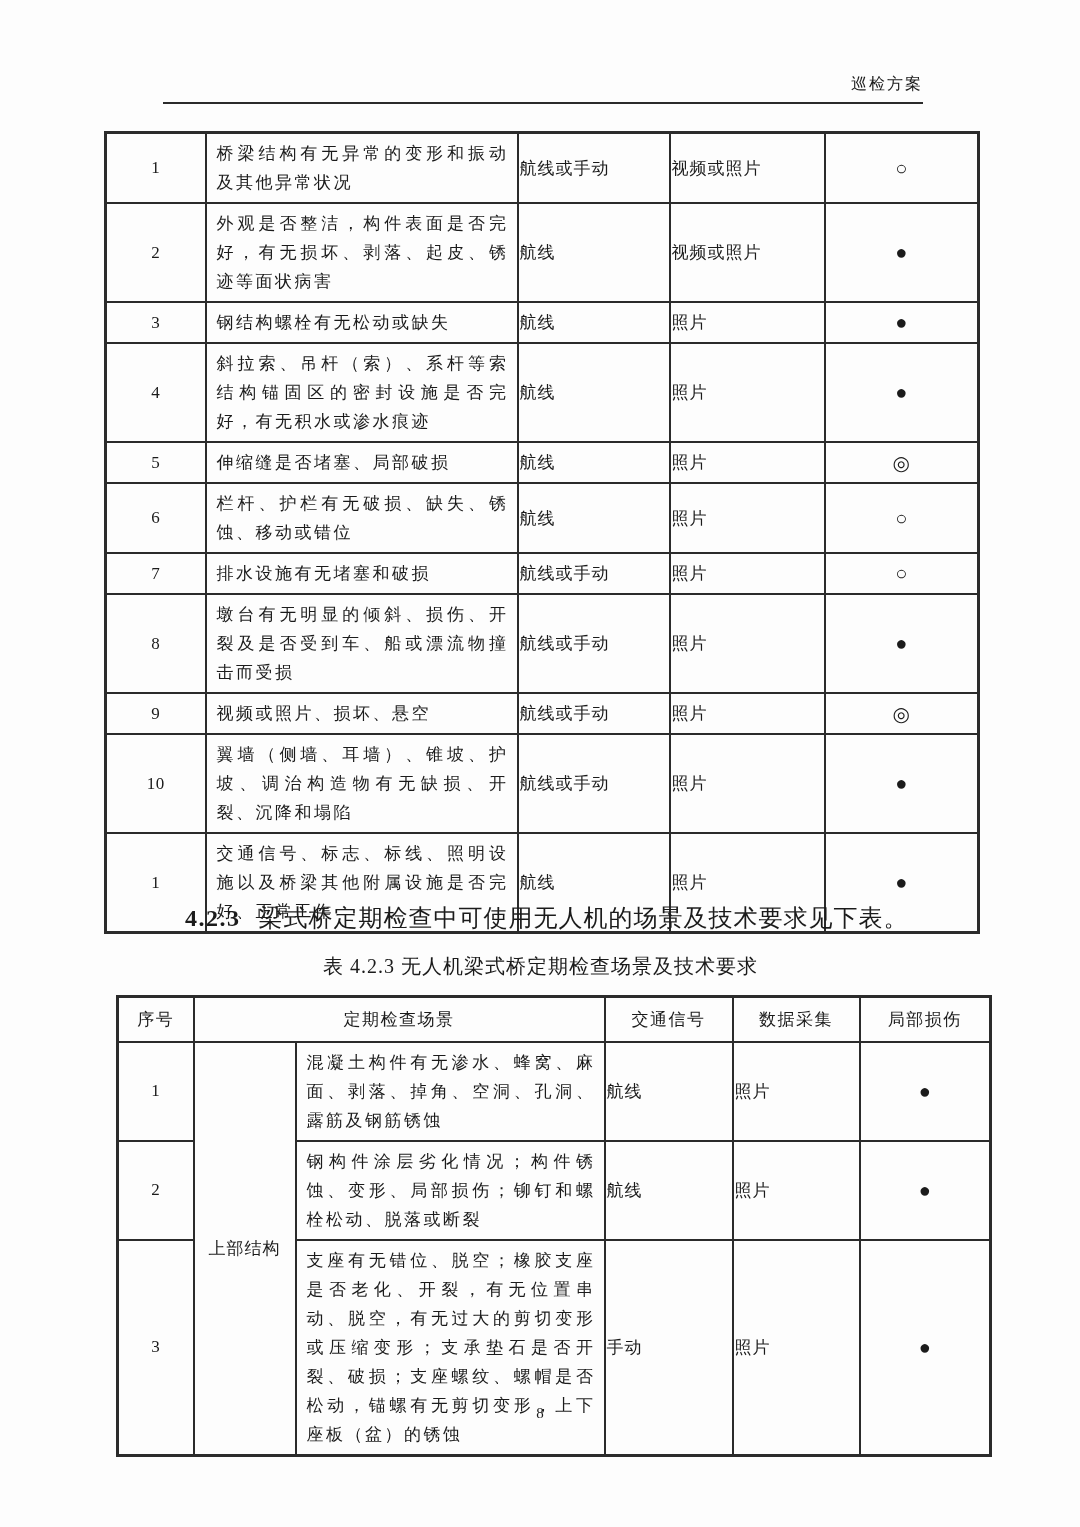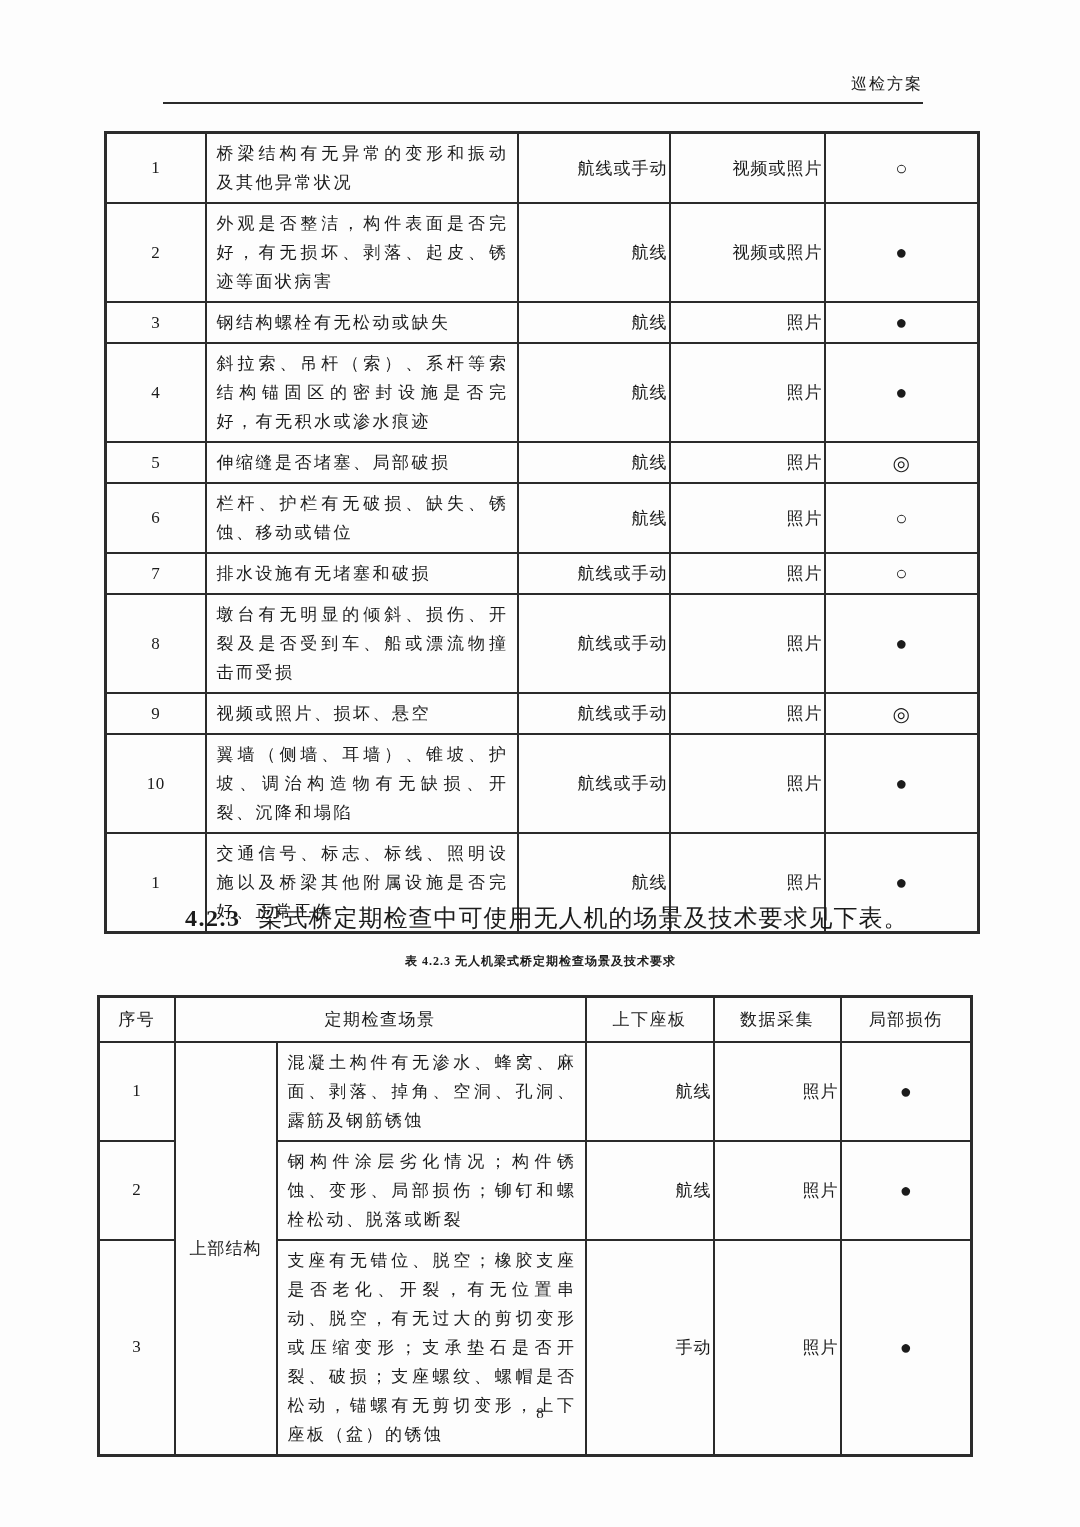--- a/index.html
+++ b/index.html
@@ -16,44 +16,44 @@
   .doc-header {
     position:absolute; top:74px; left:163px; width:760px;
     text-align:right; font-size:16px; letter-spacing:2px;
     padding-bottom:7px; border-bottom:2px solid #2b2b2b;
   }
 
   
   table { border-collapse:collapse; table-layout:fixed; background:#fdfdfd; }
   td, th { border:2px solid #2b2b2b; vertical-align:middle; font-size:17px; font-weight:normal; overflow:hidden; }
   .t1 { position:absolute; left:104px; top:131px; width:873px; border:3px solid #2b2b2b; }
-  .t2 { position:absolute; left:97px; top:995px; width:873px; border:3px solid #2b2b2b; }
+  .t2 { position:absolute; left:116px; top:995px; width:873px; border:3px solid #2b2b2b; }
 
   td.no  { text-align:center; letter-spacing:0.5px; }
   td.scene {
     text-align:justify; text-justify:inter-character;
     padding:5px 8px 5px 10px; line-height:29px; letter-spacing:2.5px;
   }
-  td.ctr { text-align:right; letter-spacing:1px; }
+  td.ctr { text-align:left; letter-spacing:1px; }
   td.sym { text-align:center; font-size:20px; }
   td.note-cell { text-align:left; padding:4px 6px; letter-spacing:1px; }
   th.hdr { text-align:center; letter-spacing:1.5px; font-size:17px; }
   td.cat { text-align:center; letter-spacing:1px; }
 
   
   .section {
     position:absolute; left:185px; top:902px; font-size:24px; letter-spacing:1px;
     white-space:nowrap;
   }
   .section .num { font-weight:bold; margin-right:18px; letter-spacing:1.5px; }
 
   
   .caption {
     position:absolute; left:104px; top:953px; width:873px;
-    text-align:center; font-size:12px; letter-spacing:1px;font-weight:bold;
+    text-align:center; font-size:20px; letter-spacing:1px;
   }
 
   
   .pageno {
     position:absolute; top:1405px; left:0; width:1080px;
     text-align:center; font-size:15px;
   }
 </style>
 </head>
 <body>
@@ -163,21 +163,21 @@
         <col style="width:102px">
         <col style="width:309px">
         <col style="width:128px">
         <col style="width:127px">
         <col style="width:131px">
     </colgroup>
     <tbody>
       <tr style="height:45px">
         <th class="hdr">序号</th>
         <th class="hdr" colspan="2">定期检查场景</th>
-        <th class="hdr">上下座板</th>
+        <th class="hdr">交通信号</th>
         <th class="hdr">数据采集</th>
         <th class="hdr">局部损伤</th>
       </tr>
       <tr style="height:85px">
         <td class="no">1</td>
         <td class="cat" rowspan="3">上部结构</td>
         <td class="scene">混凝土构件有无渗水、蜂窝、麻面、剥落、掉角、空洞、孔洞、露筋及钢筋锈蚀</td>
         <td class="ctr">航线</td>
         <td class="ctr">照片</td>
         <td class="sym">●</td>

